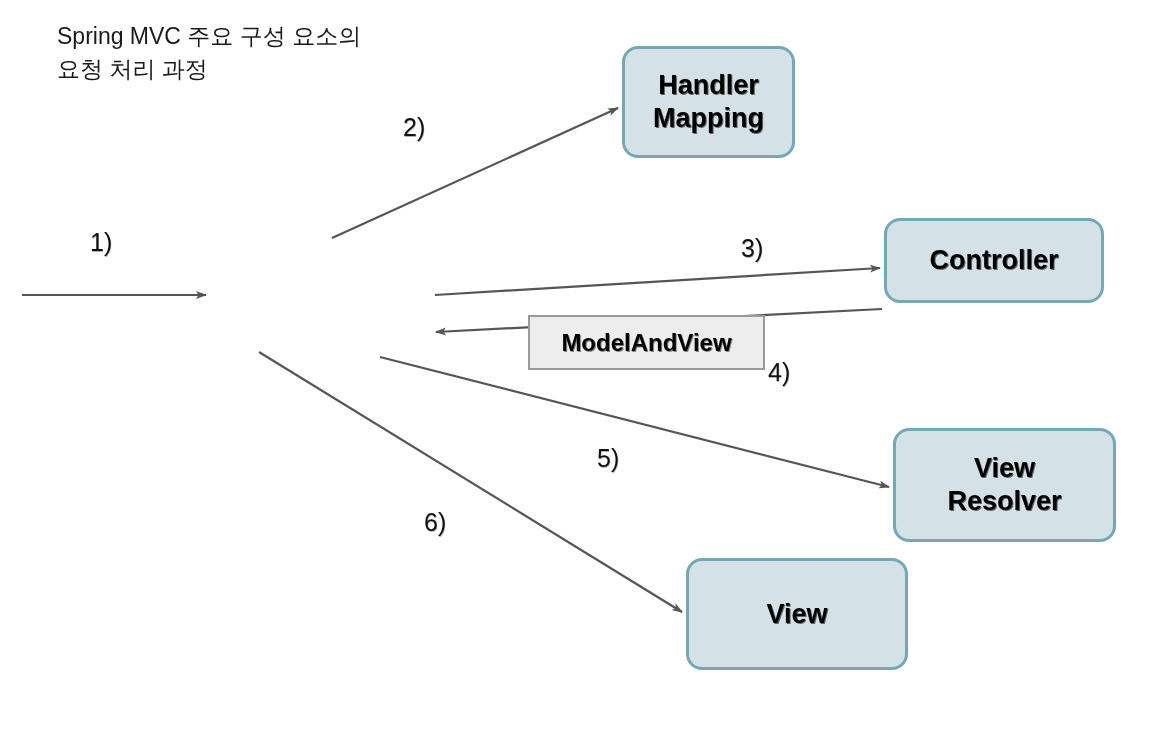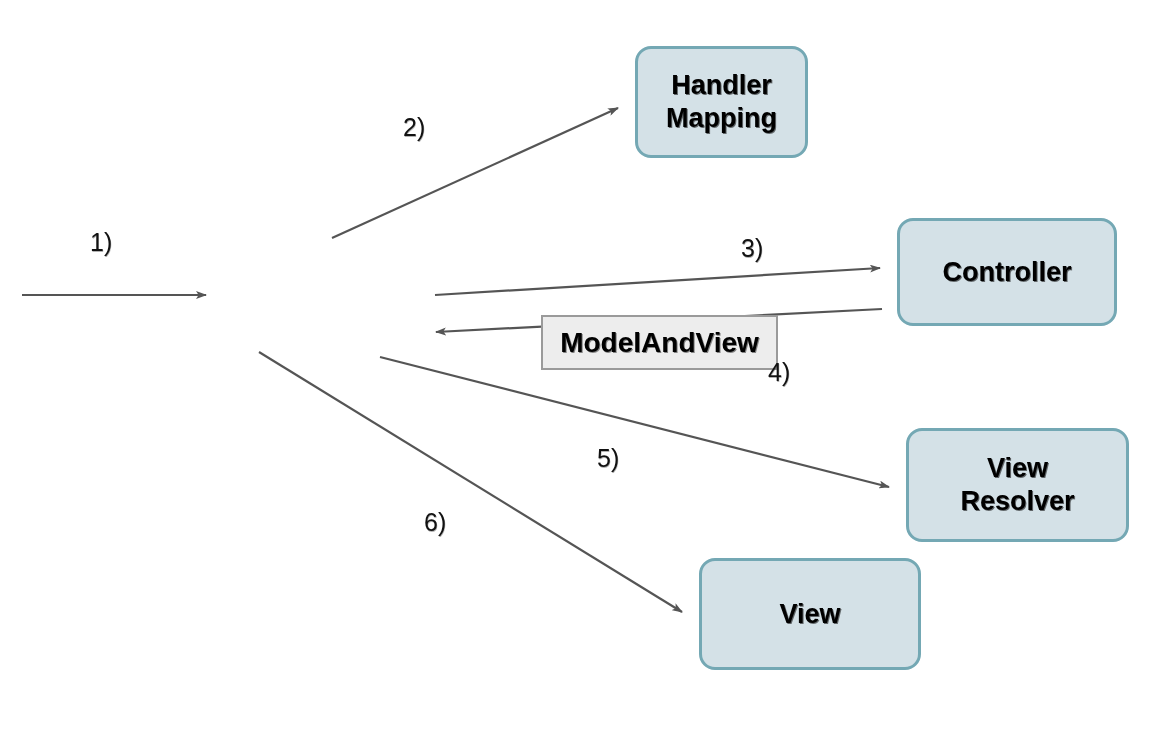--- a/index.html
+++ b/index.html
@@ -17,36 +17,37 @@
     white-space:pre-line;font-weight:400;
   }
 
   .node{
     position:absolute;box-sizing:border-box;
     background:#d4e1e7;border:3px solid #74a8b4;border-radius:16px;
     display:flex;align-items:center;justify-content:center;text-align:center;
     color:#000000;font-weight:bold;font-size:27px;line-height:33px;
     text-shadow:1px 1px 0 rgba(0,0,0,0.55);
     white-space:pre-line;
-    margin-left:13px;
   }
   .node.plain{
     background:#ededed;border:2px solid #9a9a9a;border-radius:0;
-    font-size:28px;line-height:26px;text-shadow:1px 1px 0 rgba(0,0,0,0.45);
+    font-size:24px;line-height:26px;text-shadow:1px 1px 0 rgba(0,0,0,0.45);
   }
   .step-label{
     position:absolute;font-size:25px;color:#111111;
     font-weight:400;text-shadow:0.5px 0.5px 0 rgba(0,0,0,0.3);
   }
 </style>
 </head>
 <body>
 
 <div id="stage">
 
+  <div class="title">Spring MVC 주요 구성 요소의
+요청 처리 과정</div>
 
   <svg class="edges" viewBox="0 0 1171 740">
     <defs>
       <marker id="arrowhead" markerWidth="11" markerHeight="8" refX="10" refY="4" orient="auto" markerUnits="userSpaceOnUse">
         <path d="M0,0 L11,4 L0,8 L2.6,4 z" fill="#555555"></path>
       </marker>
     </defs>
     <g>
       <line x1="22" y1="295" x2="206" y2="295" stroke="#555555" stroke-width="2.2" marker-end="url(#arrowhead)"></line>
       <line x1="332" y1="238" x2="618" y2="108" stroke="#555555" stroke-width="2.2" marker-end="url(#arrowhead)"></line>
@@ -56,21 +57,21 @@
       <line x1="259" y1="352" x2="682" y2="612" stroke="#555555" stroke-width="2.2" marker-end="url(#arrowhead)"></line>
     </g>
   </svg>
 
 
   <div class="node" style="left:622px;top:46px;width:173px;height:112px;">
     <span>Handler
 Mapping</span>
   </div>
 
-  <div class="node" style="left:884px;top:218px;width:220px;height:108px;">
+  <div class="node" style="left:884px;top:218px;width:220px;height:85px;">
     <span>Controller</span>
   </div>
 
   <div class="node" style="left:893px;top:428px;width:223px;height:114px;">
     <span>View
 Resolver</span>
   </div>
 
   <div class="node" style="left:686px;top:558px;width:222px;height:112px;">
     <span>View</span>

